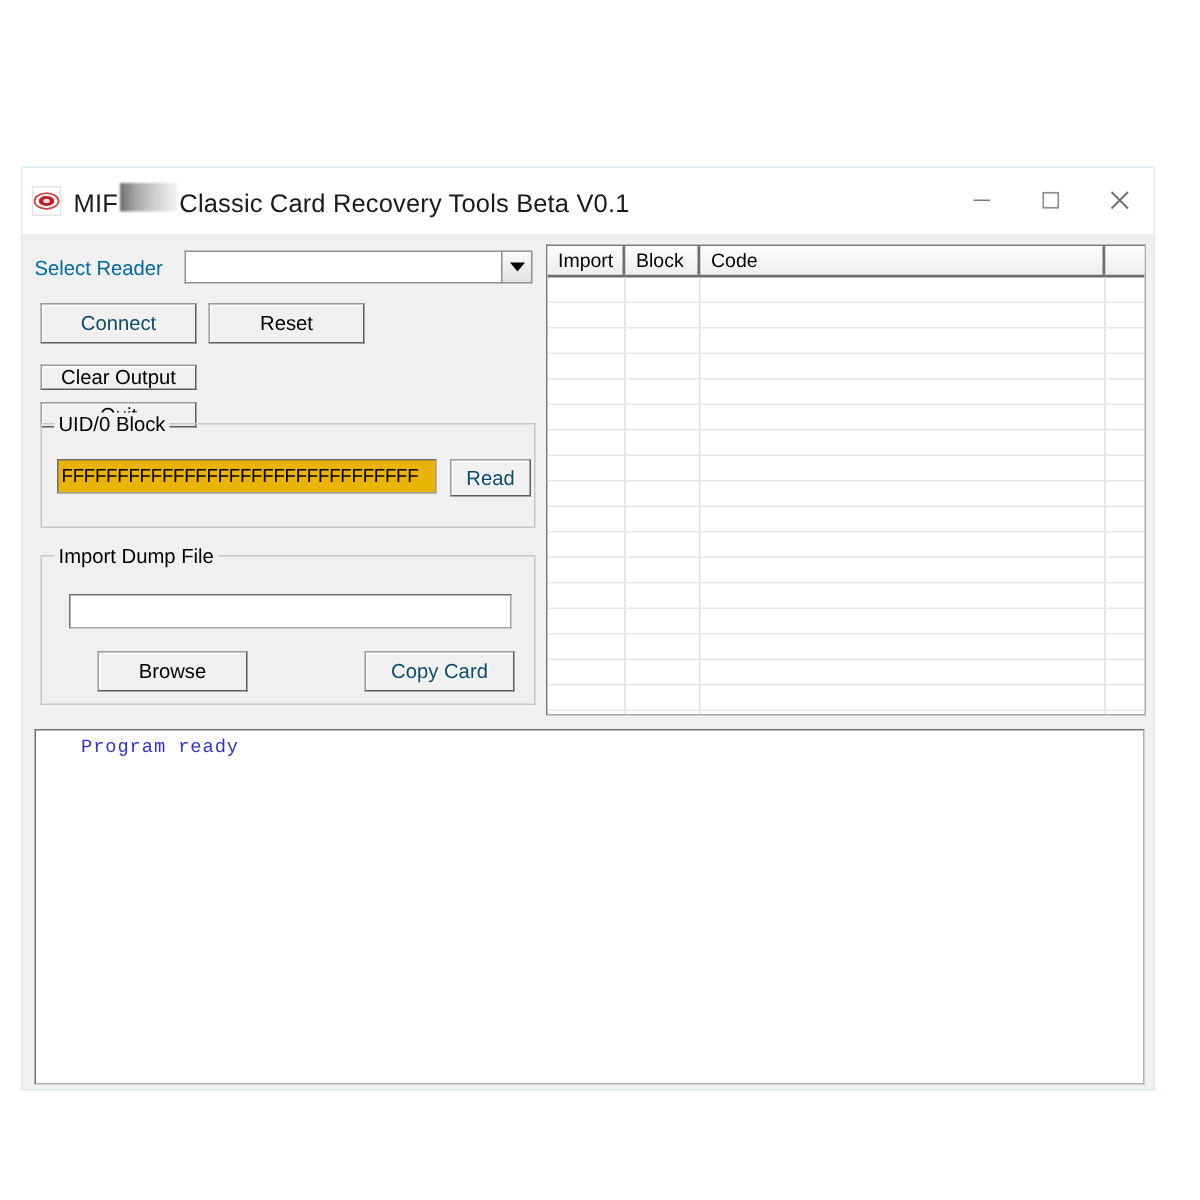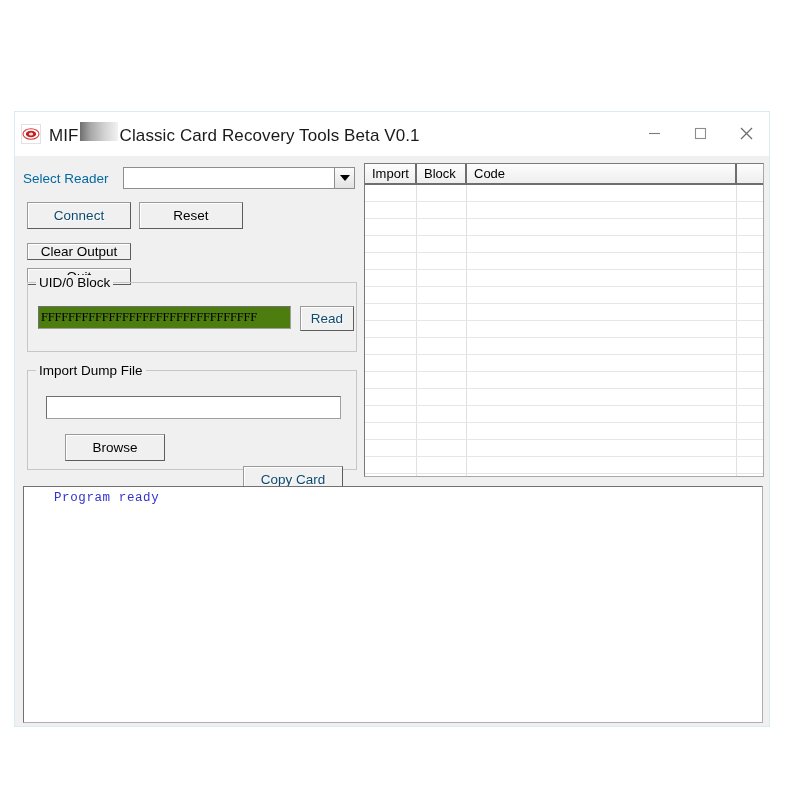--- a/index.html
+++ b/index.html
@@ -196,26 +196,26 @@
     top: 124px;
     width: 330px;
     height: 70px;
   }
   #uid-input {
     position: absolute;
     left: 10px;
     top: 23px;
     width: 253px;
     height: 23px;
-    background: #4d7c0f;
+    background: #eab308;
     border: 1px solid #a0a0a0;
     border-top-color: #6f6f6f;
     border-left-color: #6f6f6f;
     box-sizing: border-box;
-    font-family: Liberation Serif, serif;
+    font-family: Liberation Sans, sans-serif;
     font-size: 12.5px;
     color: #000;
     padding: 0 2px;
     line-height: 21px;
     overflow: hidden;
     white-space: nowrap;
     letter-spacing: -0.2px;
   }
   #btn-read {
     position: absolute;
@@ -253,21 +253,20 @@
     top: 63px;
     width: 100px;
     height: 27px;
   }
   #btn-copy-card {
     position: absolute;
     left: 215px;
     top: 63px;
     width: 100px;
     height: 27px;
-    margin-top: 32px;
   }
 
   
   #grid-wrap {
     position: absolute;
     left: 349px;
     top: 7px;
     width: 400px;
     height: 314px;
     background: #ffffff;

